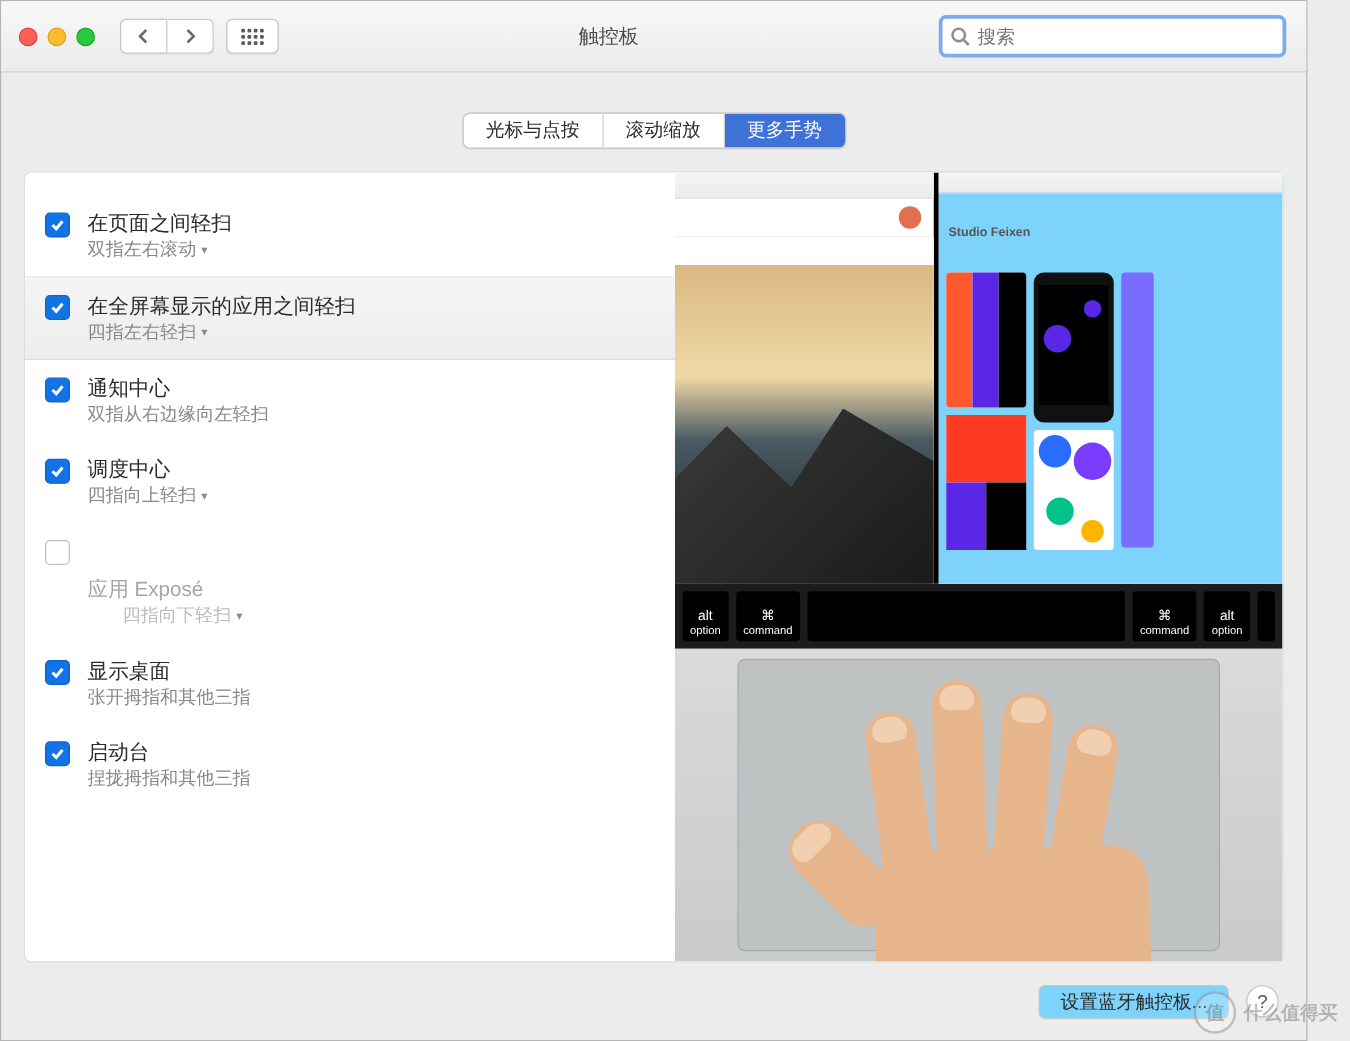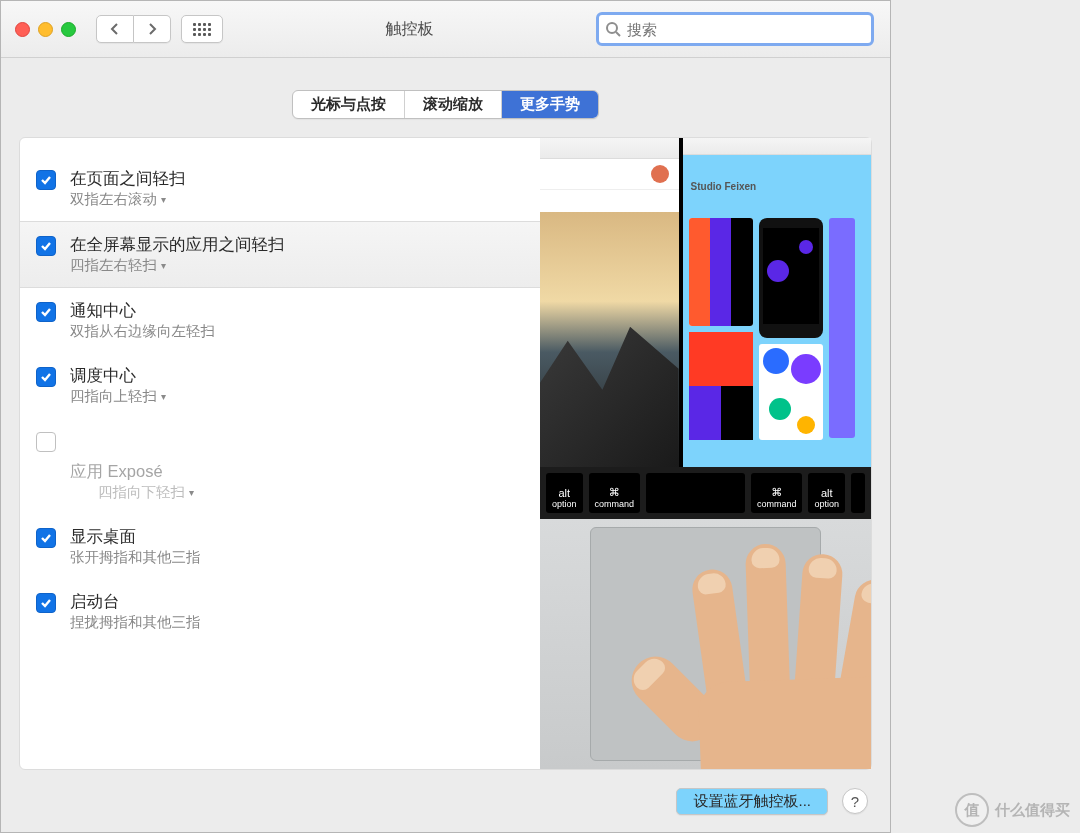--- a/index.html
+++ b/index.html
@@ -7,21 +7,21 @@
     padding: 0;
     width: 1080px;
     height: 833px;
     font-family: -apple-system, "Helvetica Neue", "PingFang SC", Arial, sans-serif;
     background: #ececec;
     overflow: hidden;
     font-size: 14px;
     color: #333;
   }
   .window {
-    width: 891px;
+    width: 1046px;
     height: 833px;
     background: #ececec;
     border: 1px solid #b5b5b5;
     box-sizing: border-box;
     display: flex;
     flex-direction: column;
   }
   
   .toolbar {
     height: 56px;
@@ -99,21 +99,20 @@
 
   
   .tabs {
     display: flex;
     margin: 32px auto 0;
     border: 1px solid #c0c0c0;
     border-radius: 6px;
     overflow: hidden;
     background: #fff;
     box-shadow: 0 1px 1px rgba(0,0,0,0.04);
-    font-weight: bold;
   }
   .tab {
     padding: 4px 18px;
     font-size: 15px;
     color: #2a2a2a;
     border-right: 1px solid #d0d0d0;
     cursor: default;
   }
   .tab:last-child { border-right: none; }
   .tab.sel { background: #3e72d6; color: #fff; }

